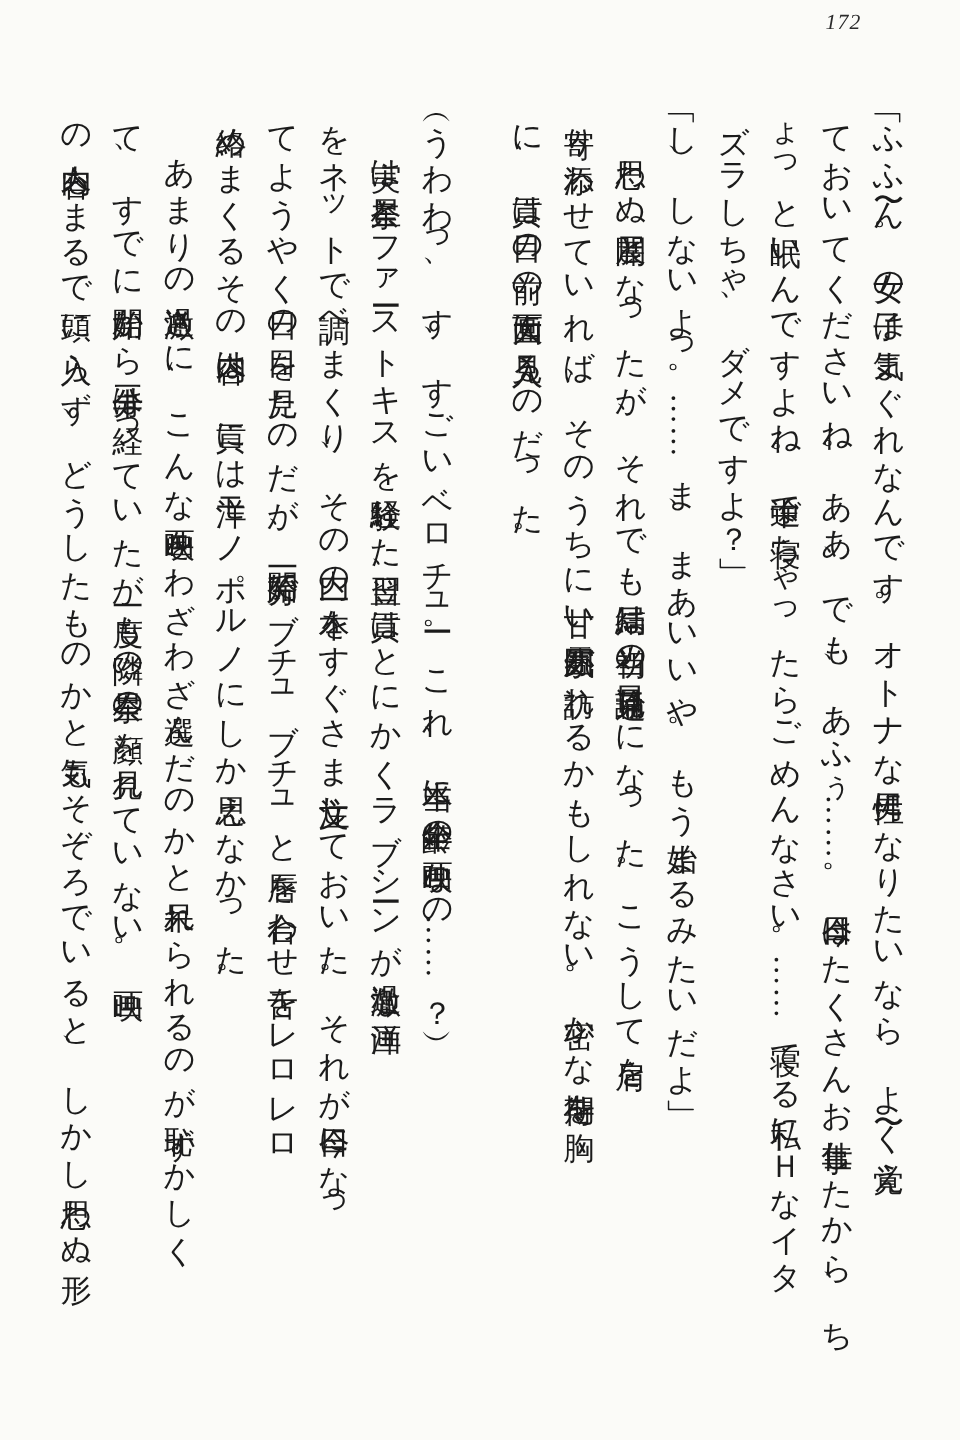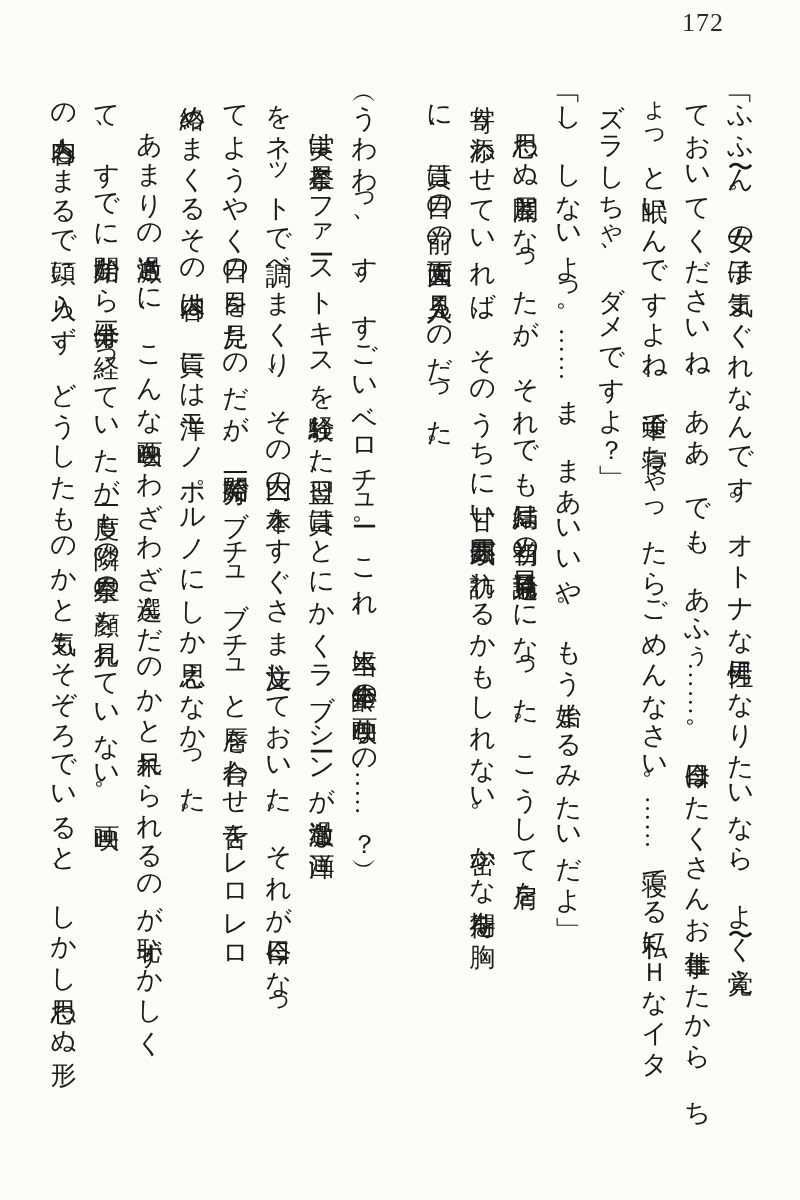--- a/index.html
+++ b/index.html
@@ -17,21 +17,22 @@
   .page {
     position: absolute;
     inset: 0;
   }
   .page-number {
     position: absolute;
     top: 8px;
     left: 668px;
     width: 70px;
     text-align: center;
-    font-size: 26px;
+    font-size: 18px;
+    font-style: italic;
     color: #2b2b2b;
     letter-spacing: 1px;
   }
   .text-area {
     position: absolute;
     top: 86px;
     right: 38px;
     height: 1044px;
     writing-mode: vertical-rl;
     text-orientation: mixed;

